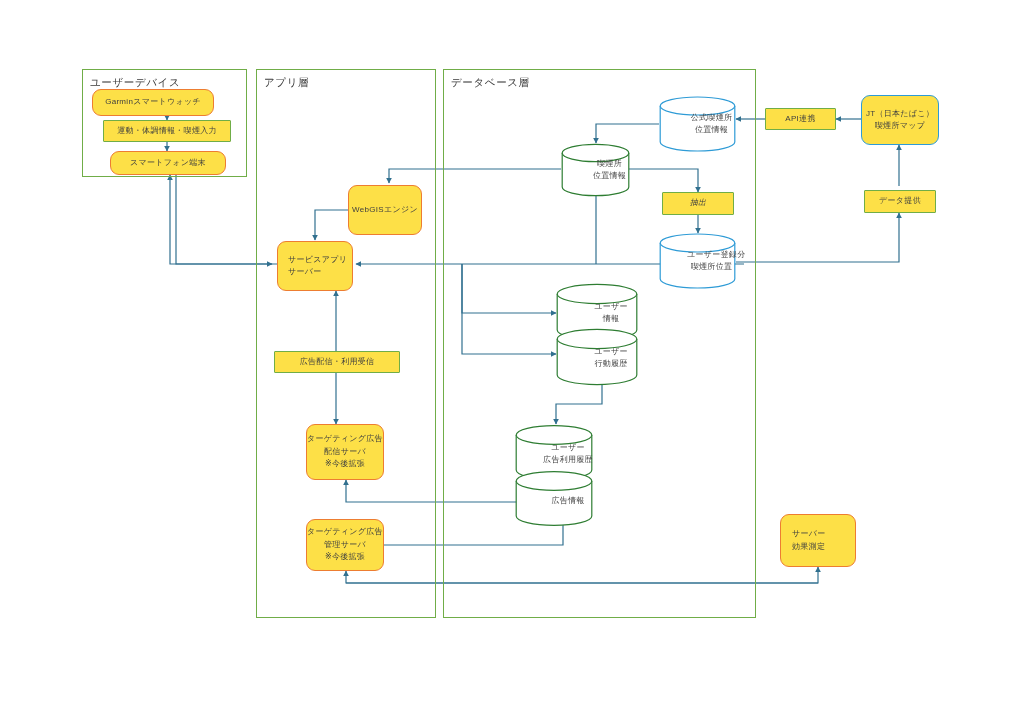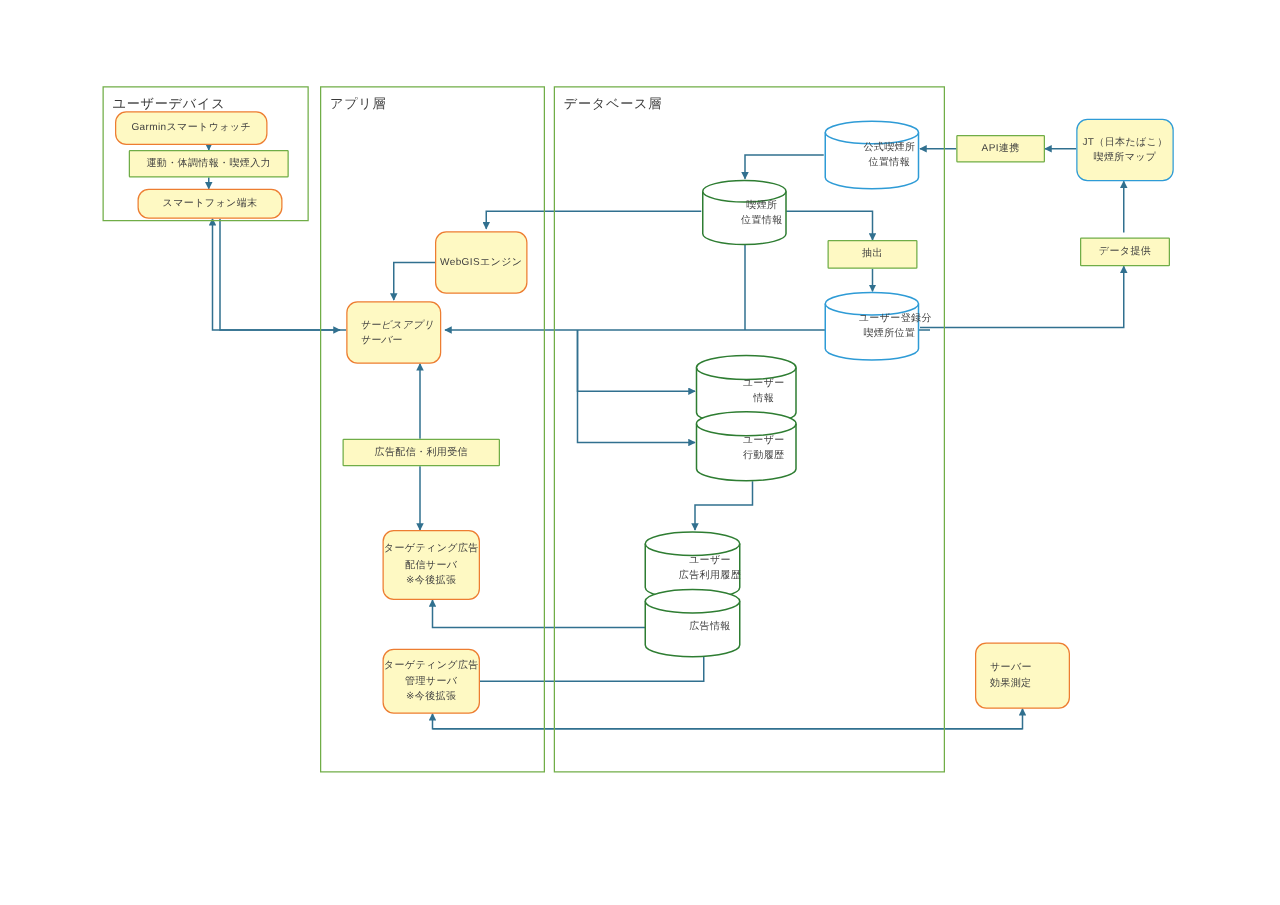--- a/index.html
+++ b/index.html
@@ -34,21 +34,21 @@
     box-sizing:border-box;
     display:flex;
     flex-direction:column;
     align-items:center;
     justify-content:center;
     text-align:center;
     font-size:8px;
     line-height:1.55;
     color:#3f3f3f;
     letter-spacing:.3px;
-    background:#fef9c3;
+    background:#fde047;
     z-index:3;
   }
   .node .ln{display:block;white-space:nowrap;}
 
   .rect-green{border:1.2px solid #70ad47;border-radius:1px;}
   .round-orange{border:1.3px solid #ed7d31;border-radius:9px;}
   .round-blue{border:1.3px solid #2e9bd6;border-radius:9px;}
 
   
   .cyl{
@@ -143,42 +143,42 @@
   </div>
 
   <div class="node round-orange" style="left:110px;top:151px;width:116px;height:24px;">
     <span class="ln">スマートフォン端末</span>
   </div>
 
   <div class="node round-orange" style="left:348px;top:185px;width:74px;height:50px;">
     <span class="ln">WebGISエンジン</span>
   </div>
 
-  <div class="node round-orange" style="left:277px;top:241px;width:76px;height:50px;align-items:flex-start;padding-left:10px;font-style:italic;">
+  <div class="node round-orange" style="left:277px;top:241px;width:76px;height:50px;align-items:flex-start;padding-left:10px;">
     <span class="ln">サービスアプリ</span>
     <span class="ln">サーバー</span>
   </div>
 
   <div class="node rect-green" style="left:274px;top:351px;width:126px;height:22px;">
     <span class="ln">広告配信・利用受信</span>
   </div>
 
   <div class="node round-orange" style="left:306px;top:424px;width:78px;height:56px;">
     <span class="ln">ターゲティング広告</span>
     <span class="ln">配信サーバ</span>
     <span class="ln">※今後拡張</span>
   </div>
 
   <div class="node round-orange" style="left:306px;top:519px;width:78px;height:52px;">
     <span class="ln">ターゲティング広告</span>
     <span class="ln">管理サーバ</span>
     <span class="ln">※今後拡張</span>
   </div>
 
-  <div class="node rect-green" style="left:662px;top:192px;width:72px;height:23px;">
+  <div class="node rect-green" style="left:662px;top:192px;width:72px;height:23px;font-style:italic;">
     <span class="ln">抽出</span>
   </div>
 
   <div class="node rect-green" style="left:765px;top:108px;width:71px;height:22px;">
     <span class="ln">API連携</span>
   </div>
 
   <div class="node round-blue" style="left:861px;top:95px;width:78px;height:50px;">
     <span class="ln">JT（日本たばこ）</span>
     <span class="ln">喫煙所マップ</span>

